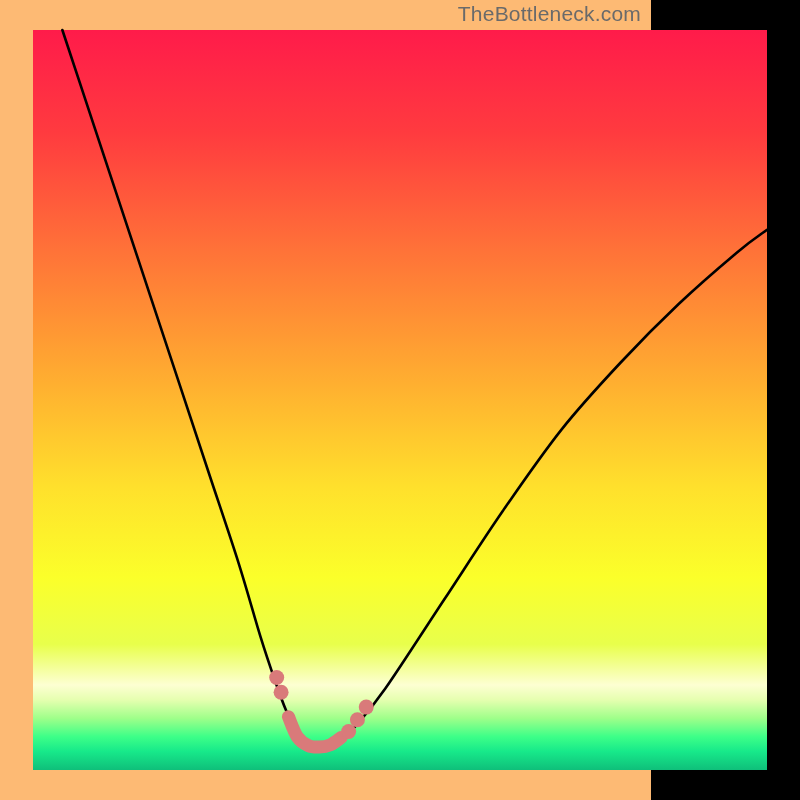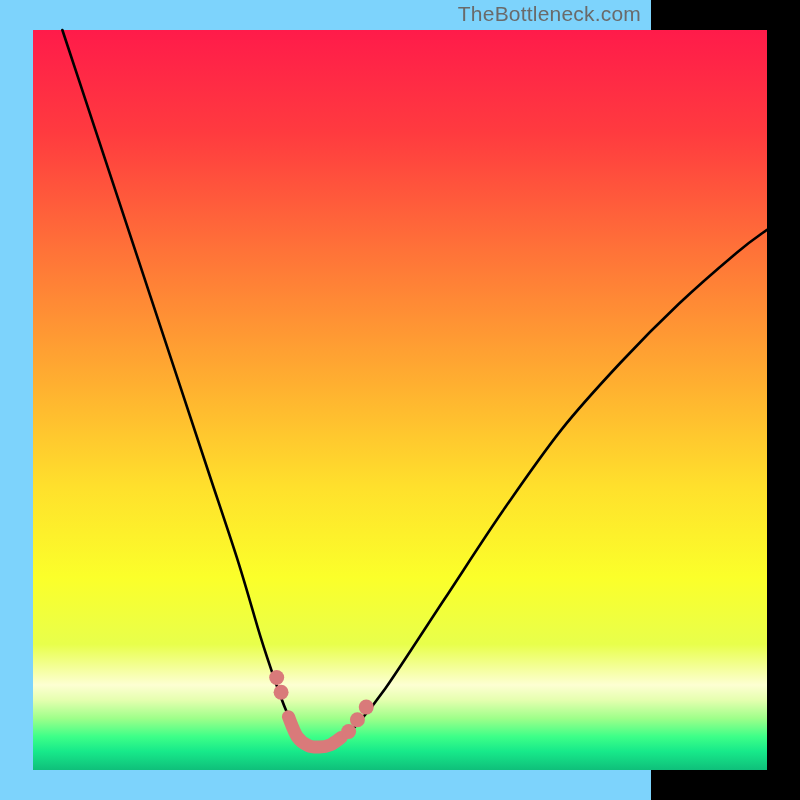--- a/index.html
+++ b/index.html
@@ -9,21 +9,21 @@
     height: 800px;
     background: #000;
     overflow: hidden;
     font-family: Arial, Helvetica, sans-serif;
   }
   .frame {
     position: absolute;
     left: 0; top: 0;
     width: 651px;
     height: 800px;
-    background: #7dd3fc;
+    background: #fdba74;
   }
   .watermark {
     position: absolute;
     top: 2px;
     right: 10px;
     color: #6a6a6a;
     font-size: 21px;
     font-weight: 400;
     letter-spacing: 0.2px;
     z-index: 10;

